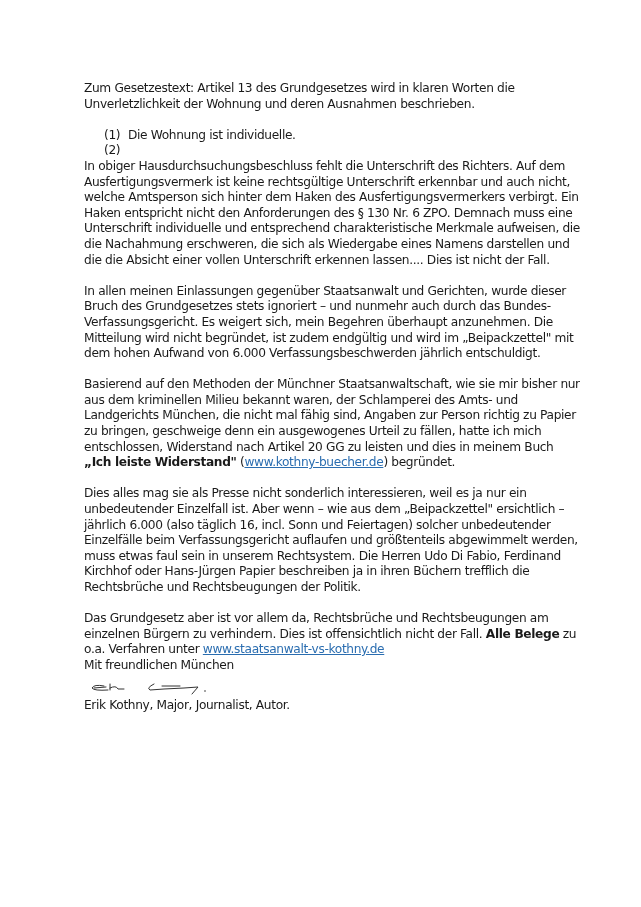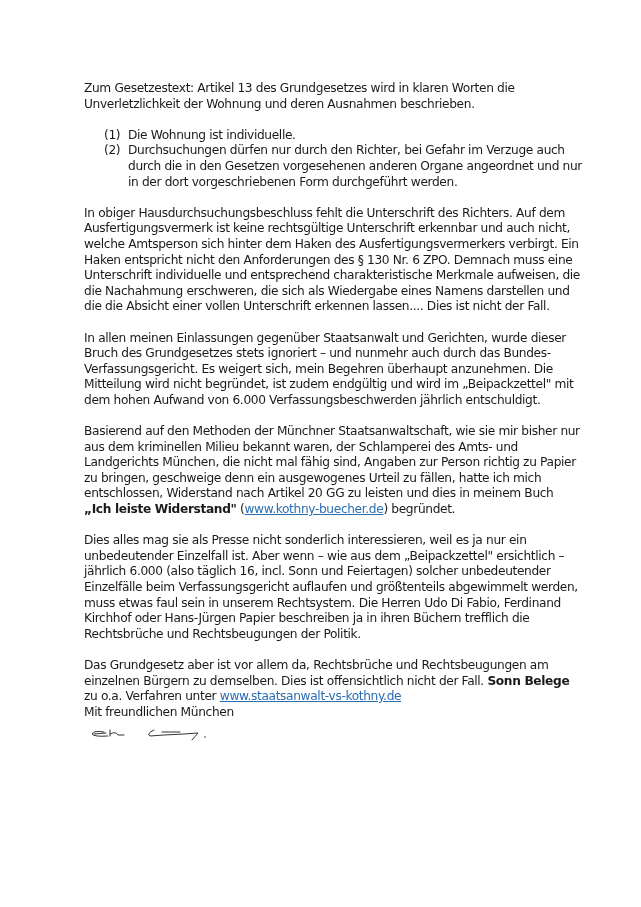--- a/index.html
+++ b/index.html
@@ -26,39 +26,39 @@
 <div class="page">
   <p>Zum Gesetzestext: Artikel 13 des Grundgesetzes wird in klaren Worten die Unverletzlichkeit der Wohnung und deren Ausnahmen beschrieben.</p>
 
   <ul class="list">
     <li>
       <span class="num">(1)</span>
       <span>Die Wohnung ist individuelle.</span>
     </li>
     <li>
       <span class="num">(2)</span>
-      <span>Durchsuchungen dürfen nur durch den Richter, bei Gefahr im Verzuge auch durch die in den Gesetzen vorgesehenen anderen Organe angeordnet und nur in der dort vorgeschriebenen Form durchgeführt werden.</span>
     </li>
   </ul>
 
   <p>In obiger Hausdurchsuchungsbeschluss fehlt die Unterschrift des Richters. Auf dem Ausfertigungsvermerk ist keine rechtsgültige Unterschrift erkennbar und auch nicht, welche Amtsperson sich hinter dem Haken des Ausfertigungsvermerkers verbirgt. Ein Haken entspricht nicht den Anforderungen des § 130 Nr. 6 ZPO. Demnach muss eine Unterschrift individuelle und entsprechend charakteristische Merkmale aufweisen, die die Nachahmung erschweren, die sich als Wiedergabe eines Namens darstellen und die die Absicht einer vollen Unterschrift erkennen lassen.... Dies ist nicht der Fall.</p>
   <p>In allen meinen Einlassungen gegenüber Staatsanwalt und Gerichten, wurde dieser Bruch des Grundgesetzes stets ignoriert – und nunmehr auch durch das Bundes-Verfassungsgericht. Es weigert sich, mein Begehren überhaupt anzunehmen. Die Mitteilung wird nicht begründet, ist zudem endgültig und wird im „Beipackzettel" mit dem hohen Aufwand von 6.000 Verfassungsbeschwerden jährlich entschuldigt.</p>
 
   <p><span>Basierend auf den Methoden der Münchner Staatsanwaltschaft, wie sie mir bisher nur aus dem kriminellen Milieu bekannt waren, der Schlamperei des Amts- und Landgerichts München, die nicht mal fähig sind, Angaben zur Person richtig zu Papier zu bringen, geschweige denn ein ausgewogenes Urteil zu fällen, hatte ich mich entschlossen, Widerstand nach Artikel 20 GG zu leisten und dies in meinem Buch </span><b>„Ich leiste Widerstand"</b><span> (</span><a href="#">www.kothny-buecher.de</a><span>) begründet.</span></p>
 
   <p>Dies alles mag sie als Presse nicht sonderlich interessieren, weil es ja nur ein unbedeutender Einzelfall ist. Aber wenn – wie aus dem „Beipackzettel" ersichtlich – jährlich 6.000 (also täglich 16, incl. Sonn und Feiertagen) solcher unbedeutender Einzelfälle beim Verfassungsgericht auflaufen und größtenteils abgewimmelt werden, muss etwas faul sein in unserem Rechtsystem. Die Herren Udo Di Fabio, Ferdinand Kirchhof oder Hans-Jürgen Papier beschreiben ja in ihren Büchern trefflich die Rechtsbrüche und Rechtsbeugungen der Politik.</p>
 
   <div class="closing">
-    <p><span>Das Grundgesetz aber ist vor allem da, Rechtsbrüche und Rechtsbeugungen am einzelnen Bürgern zu demselben. Dies ist offensichtlich nicht der Fall. </span><b>Sonn Belege</b><span> zu o.a. Verfahren unter </span><a href="#">www.staatsanwalt-vs-kothny.de</a></p>
+    <p><span>Das Grundgesetz aber ist vor allem da, Rechtsbrüche und Rechtsbeugungen am einzelnen Bürgern zu verhindern. Dies ist offensichtlich nicht der Fall. </span><b>Alle Belege</b><span> zu o.a. Verfahren unter </span><a href="#">www.staatsanwalt-vs-kothny.de</a></p>
     <p>Mit freundlichen München</p>
     <div class="sig">
       <svg width="160" height="24" viewBox="0 0 160 24">
         <g fill="none" stroke="#333" stroke-width="1" stroke-linecap="round">
           <path d="M20 12 Q10 10 8 14 Q10 17 24 16 M10 14 L22 13"></path>
           <path d="M26 10 L26 16 M26 14 Q32 11 34 15 L40 15"></path>
           <path d="M70 10 Q62 14 66 16 L80 15 L100 14 L114 13 L108 20"></path>
           <path d="M78 12 L96 12"></path>
         </g>
         <circle cx="121" cy="17" r="0.8" fill="#333"></circle>
       </svg>
     </div>
+    <p>Erik Kothny, Major, Journalist, Autor.</p>
   </div>
 </div>
 
 </body></html>

